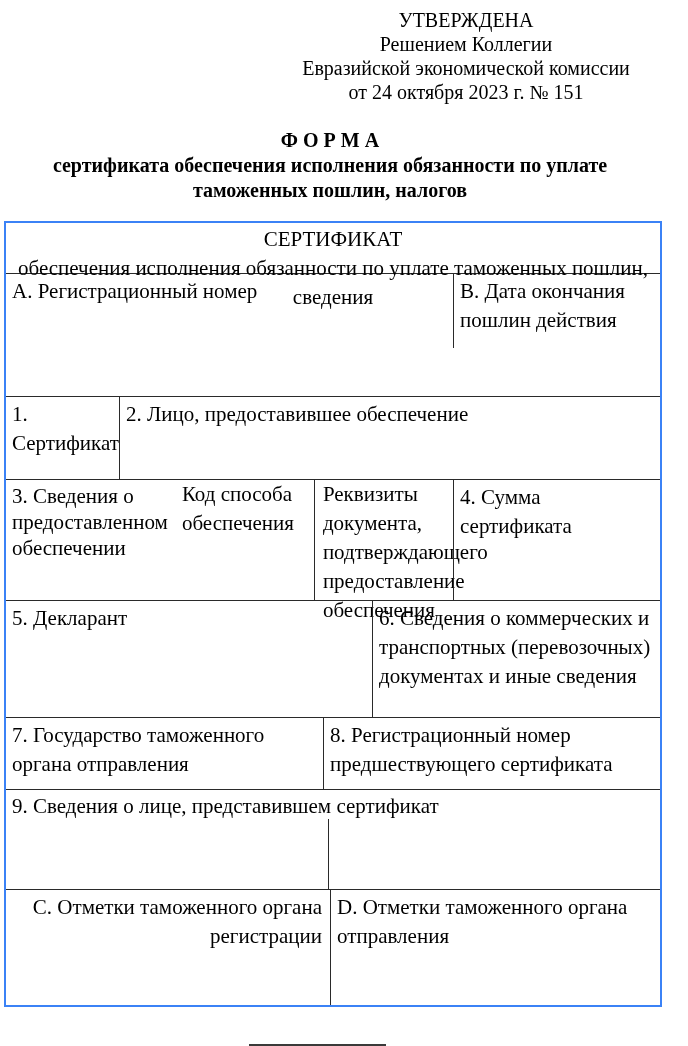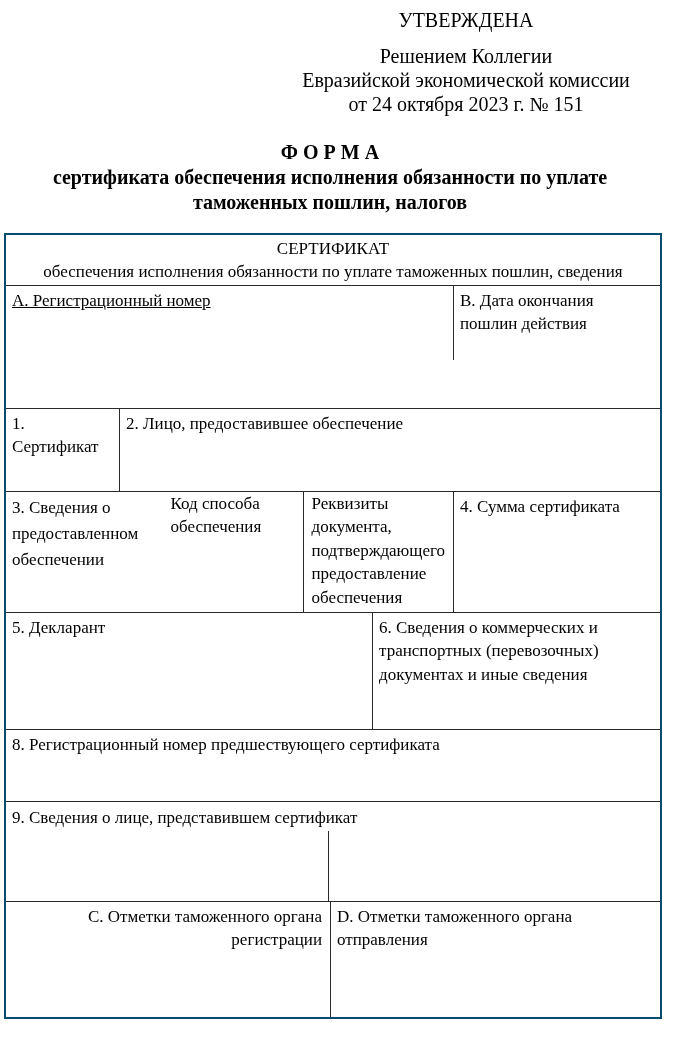--- a/index.html
+++ b/index.html
@@ -18,40 +18,40 @@
 
   
   .approval {
     padding-top: 8px;
     margin-left: 286px;
     width: 360px;
     text-align: center;
     font-size: 20px;
     line-height: 24px;
   }
-  .approval-rest { margin-top: 12px; }
+  .approval-rest { margin-top: 0; }
 
   
   .doc-title {
     margin-top: 24px;
     width: 660px;
     text-align: center;
     font-weight: bold;
     font-size: 20px;
     line-height: 25px;
   }
 
   
   .form-table {
     margin-top: 18px;
     margin-left: 4px;
     width: 658px;
-    border: 2px solid #0c4a6e;
+    border: 2px solid #3b82f6;
     box-sizing: border-box;
-    font-size: 17px;
+    font-size: 21px;
     line-height: 1.38;
   }
   .row {
     display: flex;
     border-top: 1px solid #2a2a2a;
     box-sizing: border-box;
   }
   .row:first-child { border-top: none; }
   .cell {
     box-sizing: border-box;
@@ -61,21 +61,21 @@
 
   .r-head { height: 50px; display: block; text-align: center; padding-top: 2px; }
   .r-ab   { height: 75px; }
   .r-12   { height: 83px; margin-top: 48px; }
   .r-34   { height: 121px; }
   .r-56   { height: 117px; }
   .r-78   { height: 72px; }
   .r-9    { height: 100px; display: block; }
   .r-cd   { height: 116px; }
 
-  .w447 { width: 447px; flex: none; text-decoration: underline; }
+  .w447 { width: 447px; flex: none; }
   .w113 { width: 113px; flex: none; }
   .w366 { width: 366px; flex: none; }
   .w317 { width: 317px; flex: none; }
   .w324 { width: 324px; flex: none; text-align: right; }
   .flex1 { flex: 1; }
 
   
   .c3-wrap {
     width: 447px;
     flex: none;
@@ -161,20 +161,21 @@
       </div>
       <div class="cell flex1">4. Сумма сертификата</div>
     </div>
 
     <div class="row r-56">
       <div class="cell w366">5. Декларант</div>
       <div class="cell flex1">6. Сведения о коммерческих и транспортных (перевозочных) документах и иные сведения</div>
     </div>
 
     <div class="row r-78">
+      <div class="cell w317">7. Государство таможенного органа отправления</div>
       <div class="cell flex1">8. Регистрационный номер предшествующего сертификата</div>
     </div>
 
     <div class="row r-9">
       <div class="r9-head">9. Сведения о лице, представившем сертификат</div>
       <div class="r9-sub">
         <div class="r9-left"></div>
         <div class="r9-right"></div>
       </div>
     </div>

